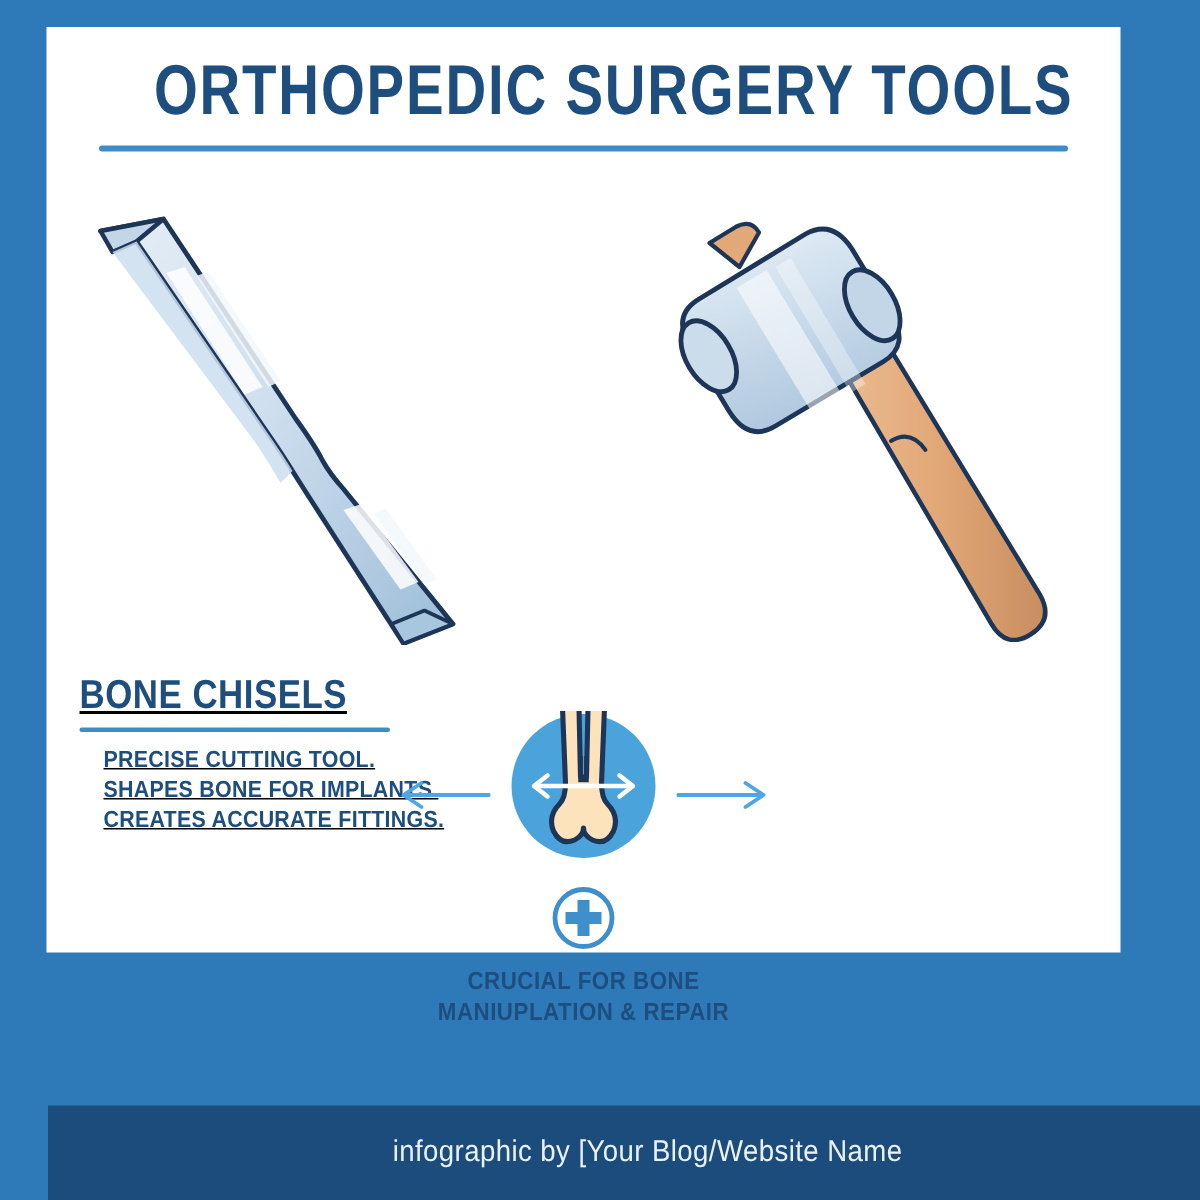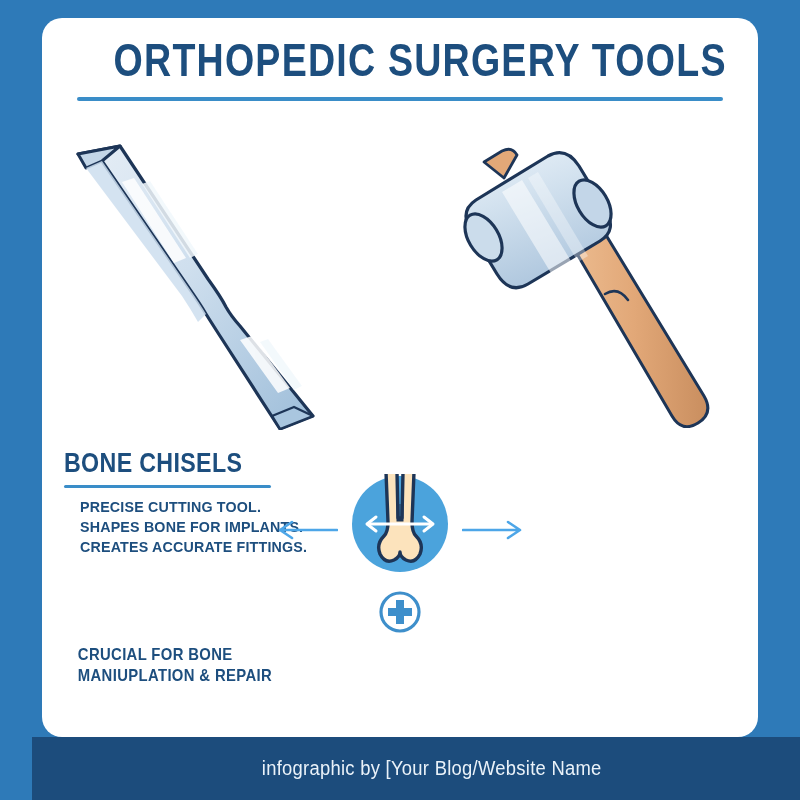--- a/index.html
+++ b/index.html
@@ -17,26 +17,25 @@
   #infographic {
     position: relative;
     width: 800px;
     height: 800px;
     background: #2E7AB8;
   }
 
   
   .panel {
     position: absolute;
-    left: 42px;
+    left: 31px;
     top: 18px;
     width: 716px;
-    height: 719px;
+    height: 617px;
     background: #ffffff;
-    border-radius: 20px;
   }
 
   
   .title {
     position: absolute;
     left: 0;
     top: 14px;
     width: 716px;
     text-align: center;
     font-family: "Liberation Sans Narrow", "Liberation Sans", sans-serif;
@@ -80,20 +79,21 @@
     width: 320px;
     height: 300px;
   }
   .illus svg { display: block; }
 
   
   .col {
     position: absolute;
     top: 430px;
     width: 270px;
+    text-decoration: underline;
   }
   .col-left  { left: 22px;  text-align: left; }
   .col-right { left: 472px; text-align: left; }
 
   .col h2 {
     margin: 0;
     font-family: "Liberation Sans Narrow", "Liberation Sans", sans-serif;
     font-weight: bold;
     font-size: 27px;
     line-height: 30px;
@@ -154,21 +154,21 @@
   }
   .arrow-left  { left: 234px; }
   .arrow-right { left: 420px; }
 
   
   .badge {
     position: absolute;
     left: 0;
     top: 572px;
     width: 716px;
-    text-align: left;
+    text-align: center;
   }
   .badge-icon { display: block; margin: 0 auto; }
   .badge-text {
     margin-top: 10px;
     font-family: "Liberation Sans Narrow", "Liberation Sans", sans-serif;
     font-weight: bold;
     font-size: 16.5px;
     line-height: 21px;
     letter-spacing: 0.4px;
     color: #1D4E7E;

